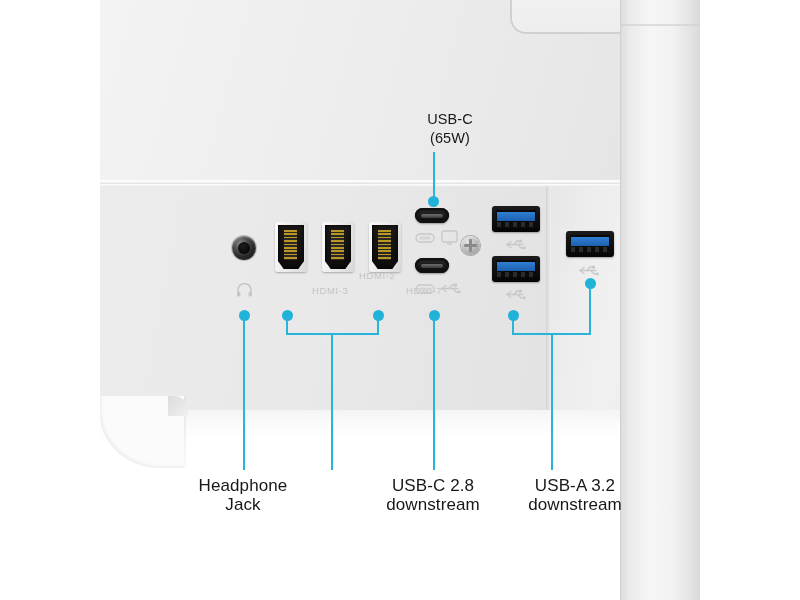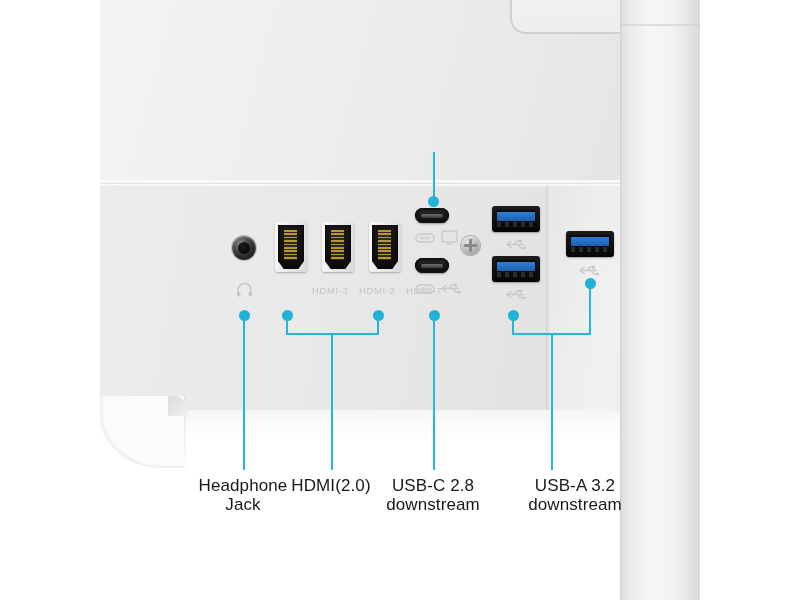--- a/index.html
+++ b/index.html
@@ -176,21 +176,21 @@
 
   <div class="silk-icon" style="left:236px;top:283px">
     <svg class="silk-svg" width="17" height="14" viewBox="0 0 17 14" fill="none" stroke="#c6c6c6" stroke-width="1.5">
       <path d="M2 11V7a6.5 6.5 0 0 1 13 0v4"></path>
       <rect x="1" y="8.5" width="3.4" height="5" rx="1.6" fill="#c6c6c6" stroke="none"></rect>
       <rect x="12.6" y="8.5" width="3.4" height="5" rx="1.6" fill="#c6c6c6" stroke="none"></rect>
     </svg>
   </div>
 
   <div class="silk" style="left:272px;top:285px">HDMI-3</div>
-  <div class="silk" style="left:319px;top:285px">HDMI-2</div>
+  <div class="silk" style="left:319px;top:270px">HDMI-2</div>
   <div class="silk" style="left:366px;top:285px">HDMI-7</div>
 
   <div class="silk-icon" style="left:415px;top:233px">
     <svg class="silk-svg" width="20" height="10" viewBox="0 0 20 10" fill="none" stroke="#c8c8c8" stroke-width="1.3">
       <rect x="1" y="1" width="18" height="8" rx="4"></rect>
       <rect x="4.5" y="3.6" width="11" height="2.8" rx="1.4" fill="#d5d5d5" stroke="none"></rect>
     </svg>
   </div>
   <div class="silk-icon" style="left:441px;top:230px">
     <svg class="silk-svg" width="17" height="15" viewBox="0 0 17 15" fill="none" stroke="#c8c8c8" stroke-width="1.3">
@@ -240,35 +240,36 @@
     <svg class="silk-svg" width="22" height="13" viewBox="0 0 22 13" fill="none" stroke="#c8c8c8" stroke-width="1.3" stroke-linecap="round">
       <path d="M2 6.5h16"></path>
         <path d="M2 6.5l4-3M2 6.5l4 3"></path>
       <path d="M9 6.5l3-3.5h3"></path>
         <path d="M13 6.5l3 3.5h3"></path>
       <circle cx="19.4" cy="10" r="1.4" fill="#c8c8c8" stroke="none"></circle>
       <rect x="14" y="1.6" width="3" height="3" fill="#c8c8c8" stroke="none"></rect>
     </svg>
   </div>
 
+  <div class="clabel top" style="left:375px;top:110px;width:150px">USB-C
+(65W)</div>
   <div class="vline" style="left:433px;top:152px;height:49px"></div>
   <div class="dot" style="left:428px;top:196px"></div>
 
   <div class="dot" style="left:239px;top:310px"></div>
   <div class="vline" style="left:243px;top:320px;height:150px"></div>
   <div class="clabel" style="left:168px;top:476px;width:150px">Headphone
 Jack</div>
 
   <div class="dot" style="left:282px;top:310px"></div>
   <div class="dot" style="left:373px;top:310px"></div>
   <div class="vline" style="left:286px;top:320px;height:15px"></div>
   <div class="vline" style="left:377px;top:320px;height:15px"></div>
   <div class="hline" style="left:286px;top:333px;width:93px"></div>
   <div class="vline" style="left:331px;top:333px;height:137px"></div>
-  <div class="clabel" style="left:256px;top:476px;width:150px">HDMI(2.0)</div>
 
   <div class="dot" style="left:429px;top:310px"></div>
   <div class="vline" style="left:433px;top:320px;height:150px"></div>
   <div class="clabel" style="left:358px;top:476px;width:150px">USB-C 2.8
 downstream</div>
 
   <div class="dot" style="left:508px;top:310px"></div>
   <div class="dot" style="left:585px;top:278px"></div>
   <div class="vline" style="left:512px;top:320px;height:15px"></div>
   <div class="vline" style="left:589px;top:288px;height:47px"></div>

